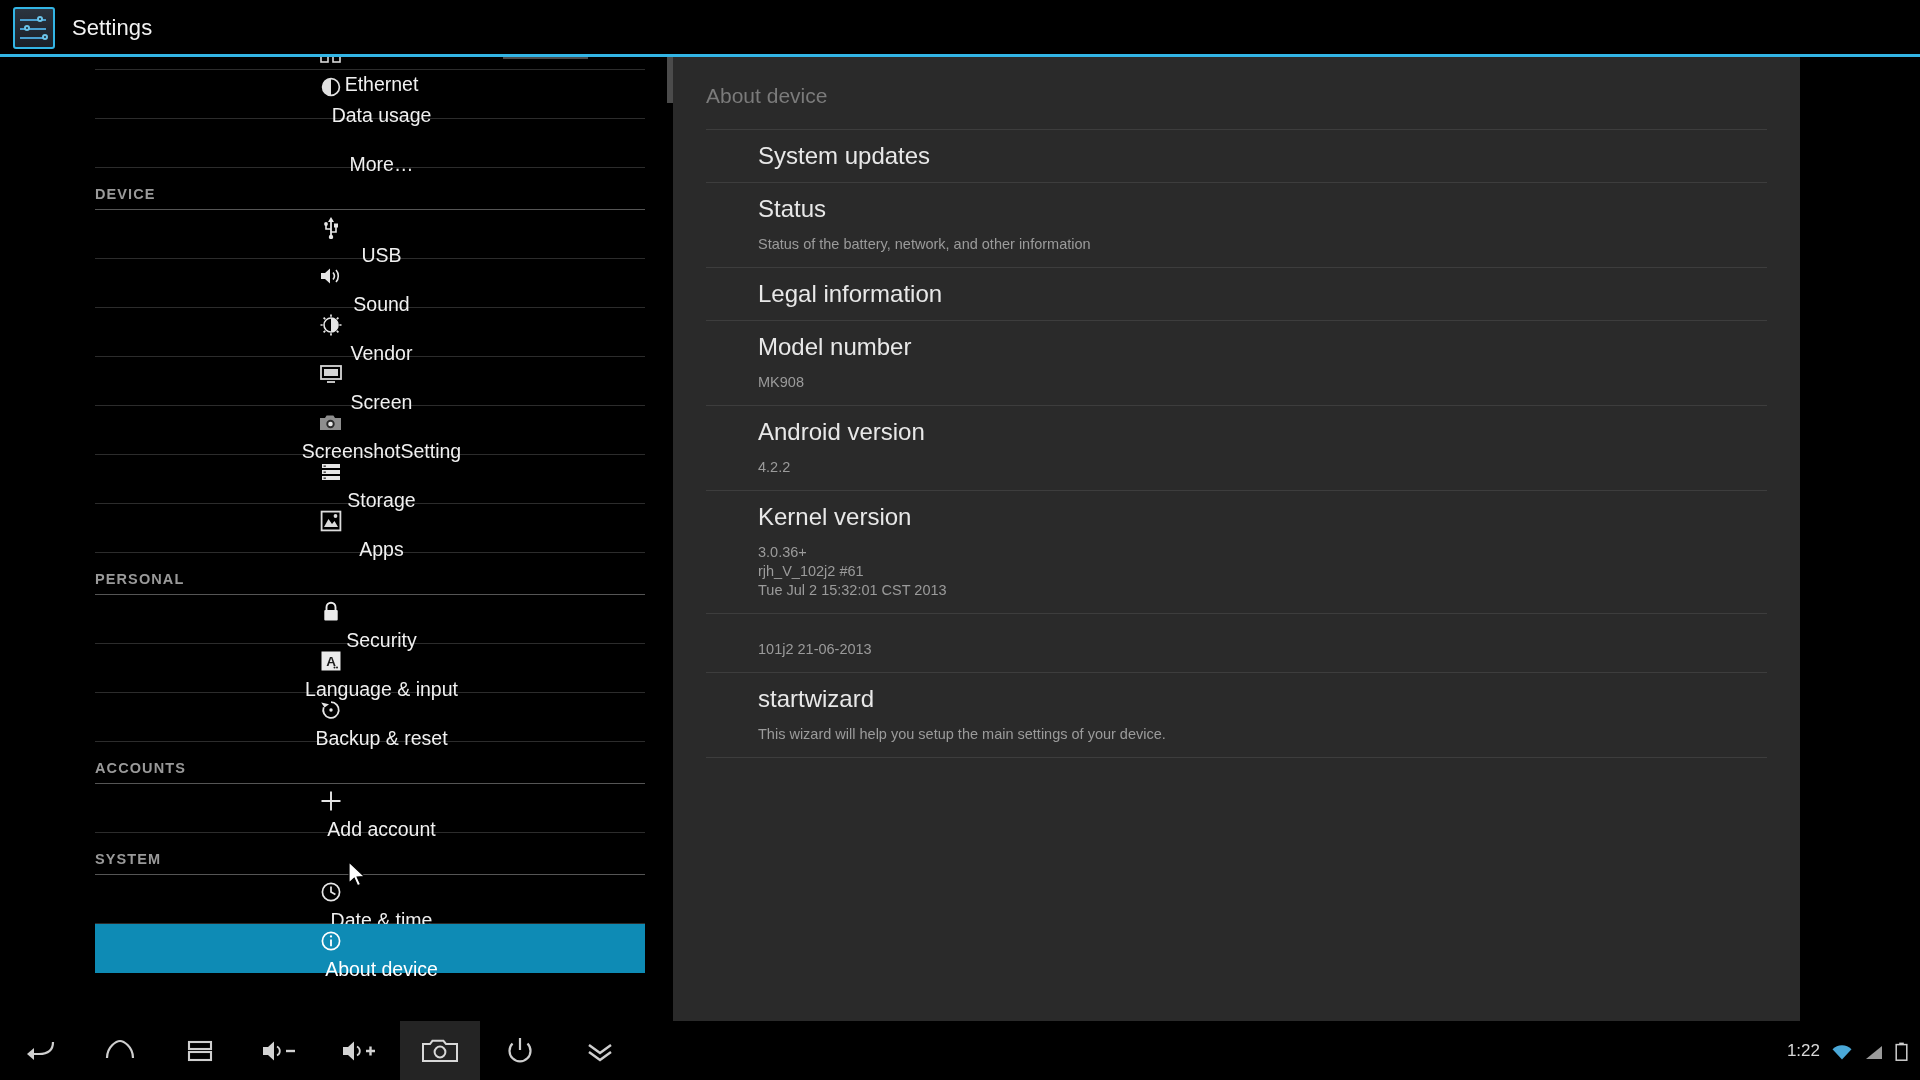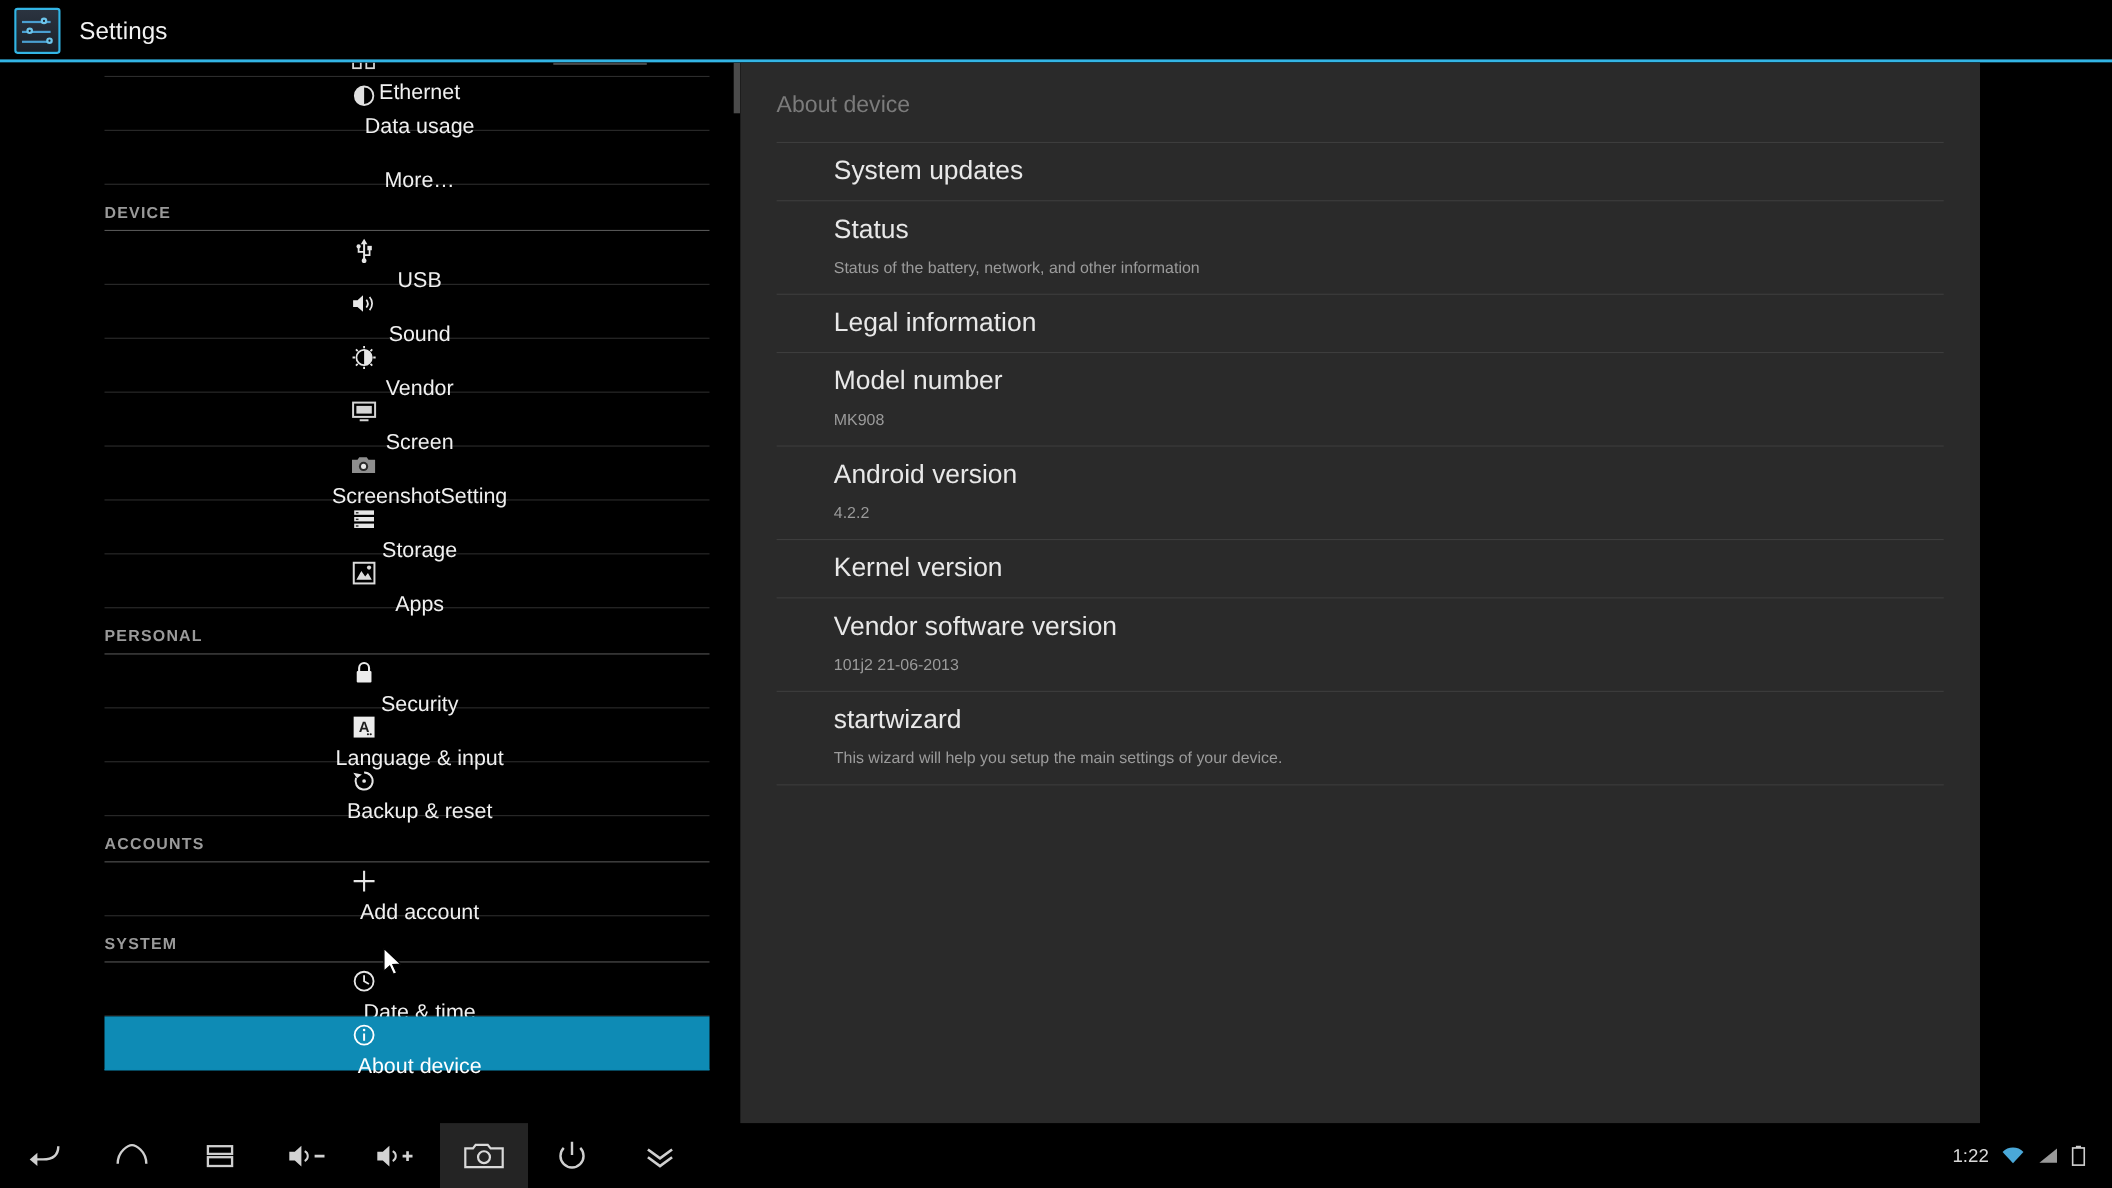--- a/index.html
+++ b/index.html
@@ -124,22 +124,22 @@
     display:flex; align-items:center;
   }
   .nav-left { display:flex; align-items:center; height:59px; }
   .nav-btn {
     width:80px; height:59px;
     display:flex; align-items:center; justify-content:center;
   }
   .nav-btn.pressed { background:#242424; }
   .nav-spacer { flex:1; }
   .status-right {
-    display:flex; align-items:center; gap:11px;
-    margin-right:24px; color:#d8d8d8; font-size:17px;
+    display:flex; align-items:flex-end; gap:11px;
+    margin-right:12px; color:#d8d8d8; font-size:17px;
   }
   svg { display:block; }
   .cursor {
     position:absolute; left:348px; top:861px; width:22px; height:30px; pointer-events:none;
   }
 </style>
 </head>
 <body>
 
 <div id="root">
@@ -382,24 +382,28 @@
 
           <div class="pref">
             <div class="pref-title">Android version</div>
             <div class="pref-sub">
               <span class="ln">4.2.2</span>
             </div>
           </div>
 
           <div class="pref">
             <div class="pref-title">Kernel version</div>
-          </div>
-
-          <div class="pref">
-            <div class="pref-title">Vendor software version</div>
+            <div class="pref-sub">
+              <span class="ln">3.0.36+</span>
+              <span class="ln">rjh_V_102j2 #61</span>
+              <span class="ln">Tue Jul 2 15:32:01 CST 2013</span>
+            </div>
+          </div>
+
+          <div class="pref">
             <div class="pref-sub">
               <span class="ln">101j2 21-06-2013</span>
             </div>
           </div>
 
           <div class="pref">
             <div class="pref-title">startwizard</div>
             <div class="pref-sub">
               <span class="ln">This wizard will help you setup the main settings of your device.</span>
             </div>

